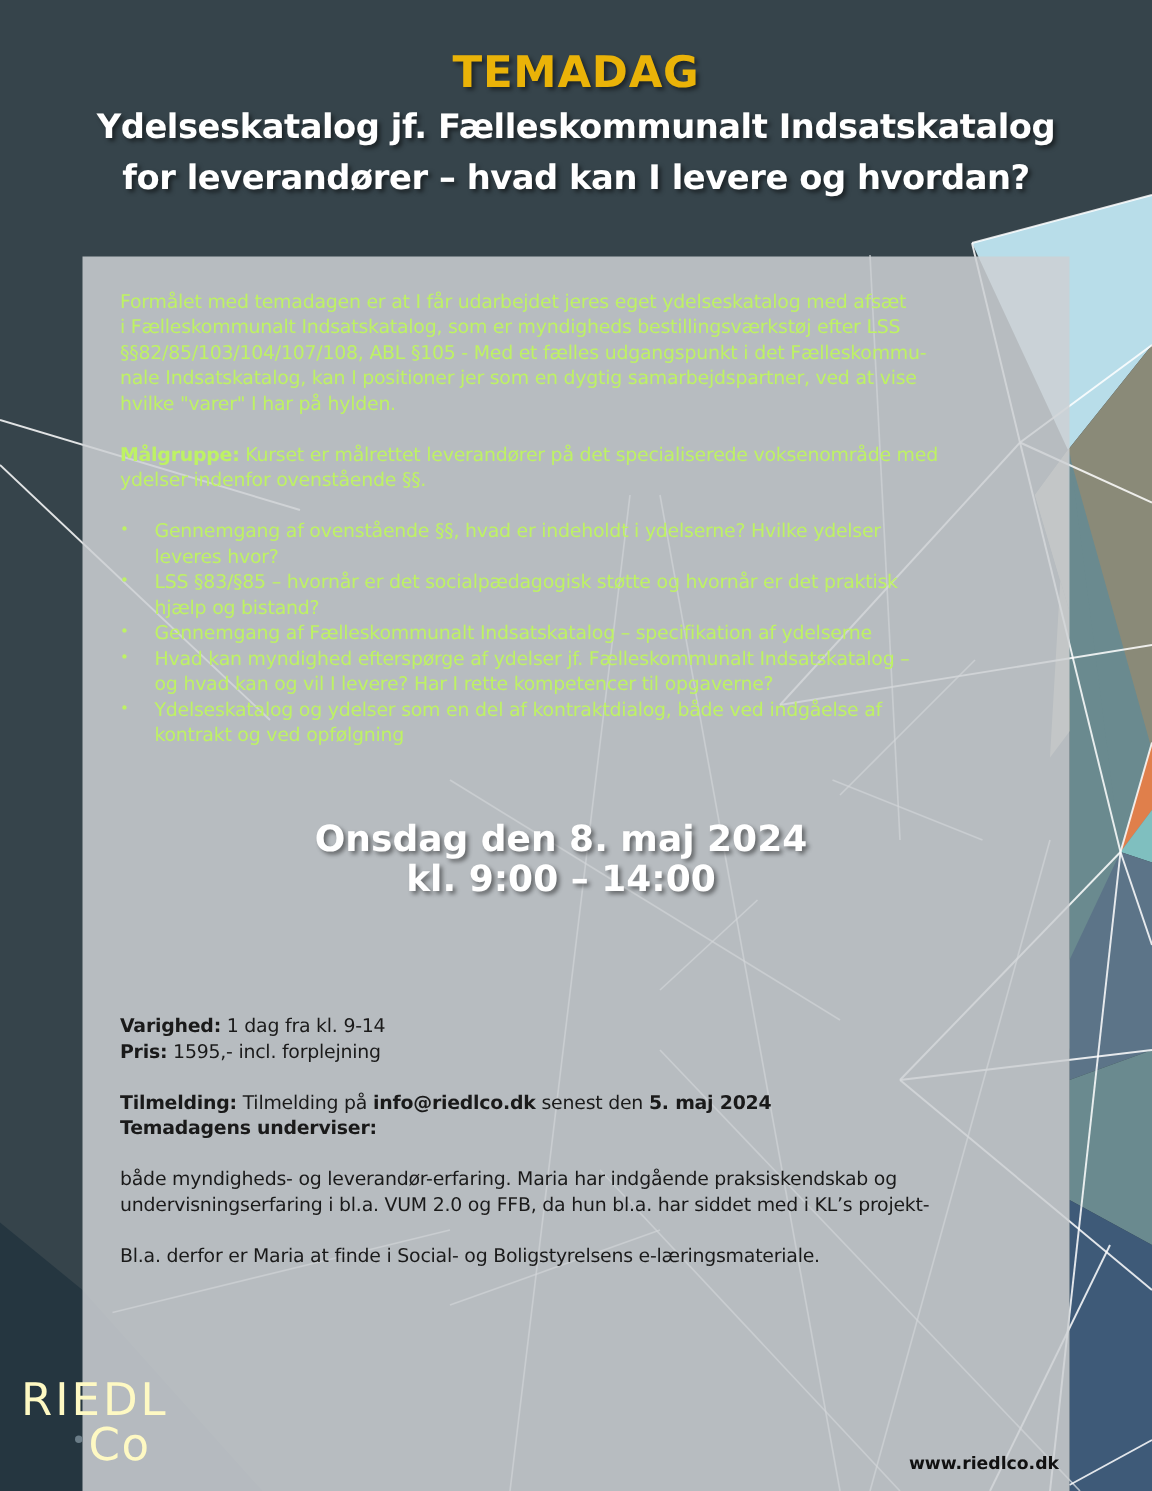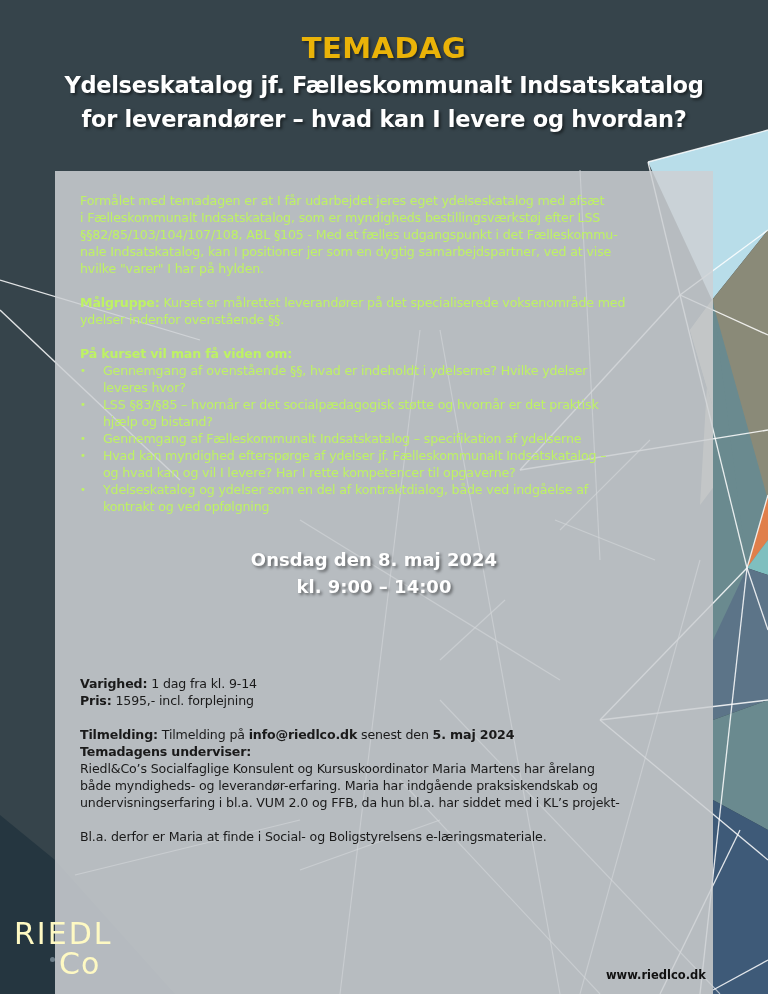--- a/index.html
+++ b/index.html
@@ -32,21 +32,21 @@
     .panel-content p { margin: 0; }
     .gap { height: 17px; }
     b, .bold { font-weight: bold; }
     ul.bullets { list-style: none; margin: 0; padding: 0; }
     ul.bullets li { position: relative; padding-left: 23px; }
     ul.bullets li::before {
       content: "•"; position: absolute; left: 0; top: 0; font-size: 10px;
     }
     .event {
       position: absolute; left: 0; top: 546px; width: 748px; text-align: center;
-      font-family: "DejaVu Sans", sans-serif; font-weight: bold; font-size: 18px;
+      font-family: "DejaVu Sans", sans-serif; font-weight: bold; font-size: 24px;
       color: #ffffff; line-height: 27px; text-shadow: 2px 2px 3px rgba(0,0,0,0.45);
     }
     .details {
       position: absolute; left: 80px; top: 675px; width: 640px;
       font-family: "DejaVu Sans", sans-serif; font-size: 12.6px; color: #1a1a1a;
       line-height: 17px; letter-spacing: -0.15px;
     }
     .details p { margin: 0; }
     .logo {
       position: absolute; left: 14px; top: 918px; width: 150px; height: 62px; color: #fef9c3;
@@ -132,21 +132,20 @@
     <span>§§82/85/103/104/107/108, ABL §105 - Med et fælles udgangspunkt i det Fælleskommu-</span><br>
     <span>nale Indsatskatalog, kan I positioner jer som en dygtig samarbejdspartner, ved at vise</span><br>
     <span>hvilke "varer" I har på hylden.</span>
   </p>
   <div class="gap"></div>
   <p>
     <span class="bold">Målgruppe:</span><span> Kurset er målrettet leverandører på det specialiserede voksenområde med</span><br>
     <span>ydelser indenfor ovenstående §§.</span>
   </p>
   <div class="gap"></div>
-  <p class="bold">På kurset vil man få viden om:</p>
   <ul class="bullets">
     <li><span>Gennemgang af ovenstående §§, hvad er indeholdt i ydelserne? Hvilke ydelser</span><br><span>leveres hvor?</span></li>
     <li><span>LSS §83/§85 – hvornår er det socialpædagogisk støtte og hvornår er det praktisk</span><br><span>hjælp og bistand?</span></li>
     <li><span>Gennemgang af Fælleskommunalt Indsatskatalog – specifikation af ydelserne</span></li>
     <li><span>Hvad kan myndighed efterspørge af ydelser jf. Fælleskommunalt Indsatskatalog –</span><br><span>og hvad kan og vil I levere? Har I rette kompetencer til opgaverne?</span></li>
     <li><span>Ydelseskatalog og ydelser som en del af kontraktdialog, både ved indgåelse af</span><br><span>kontrakt og ved opfølgning</span></li>
   </ul>
 </div>
 
 <div class="event">
@@ -154,21 +153,21 @@
   <div>kl. 9:00 – 14:00</div>
 </div>
 
 <div class="details">
   <p><span class="bold">Varighed:</span><span> 1 dag fra kl. 9-14</span></p>
   <p><span class="bold">Pris:</span><span> 1595,- incl. forplejning</span></p>
   <div class="gap"></div>
   <p><span class="bold">Tilmelding:</span><span> Tilmelding på </span><span class="bold">info@riedlco.dk</span><span> senest den </span><span class="bold">5. maj 2024</span></p>
   <p class="bold">Temadagens underviser:</p>
   <p>
-    <span>Riedl&amp;Co’s Socialfaglige Konsulent og Kursuskoordinator Maria Martens har årelang</span><br>
+    <br>
     <span>både myndigheds- og leverandør-erfaring. Maria har indgående praksiskendskab og</span><br>
     <span>undervisningserfaring i bl.a. VUM 2.0 og FFB, da hun bl.a. har siddet med i KL’s projekt-</span><br>
     <br>
     <span>Bl.a. derfor er Maria at finde i Social- og Boligstyrelsens e-læringsmateriale.</span>
   </p>
 </div>
 
 <div class="logo">
   <div class="l1">RIEDL</div>
   <div class="dot"></div>

